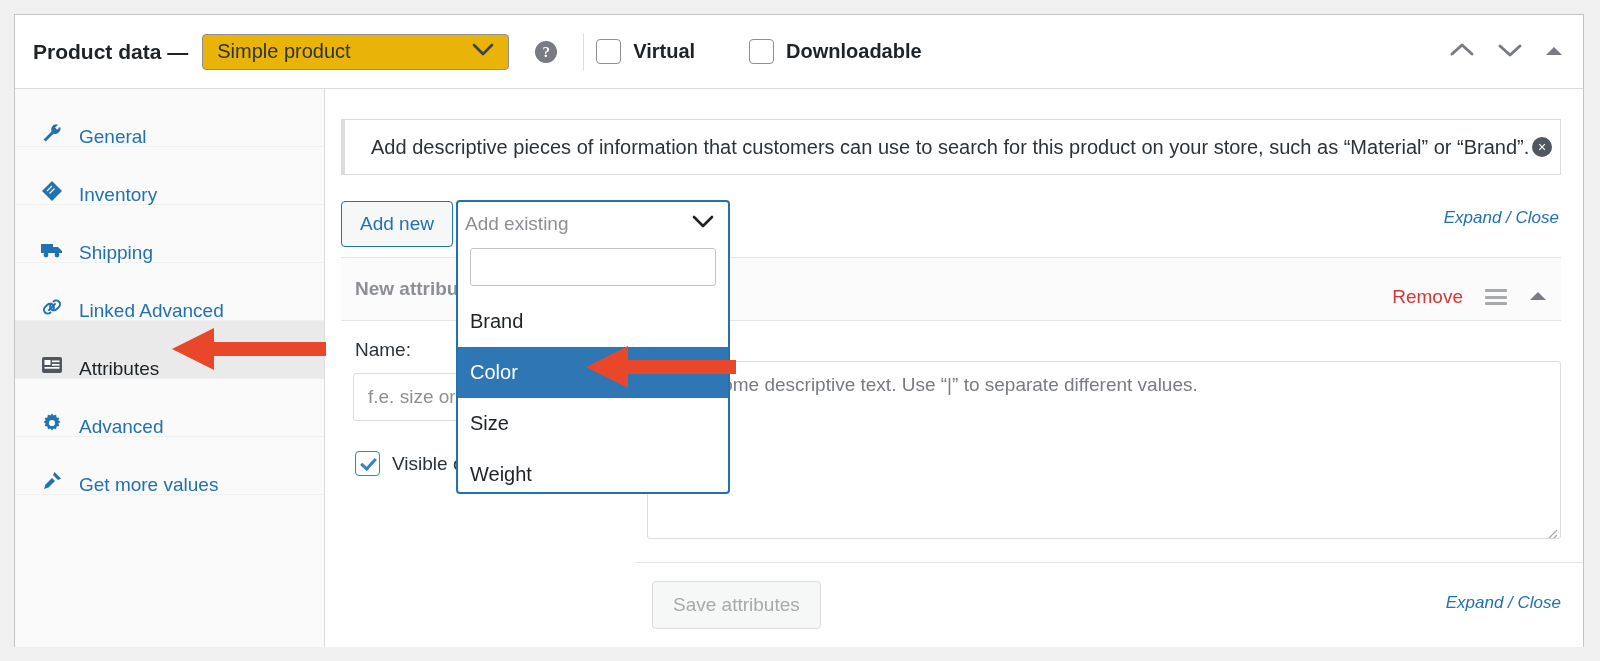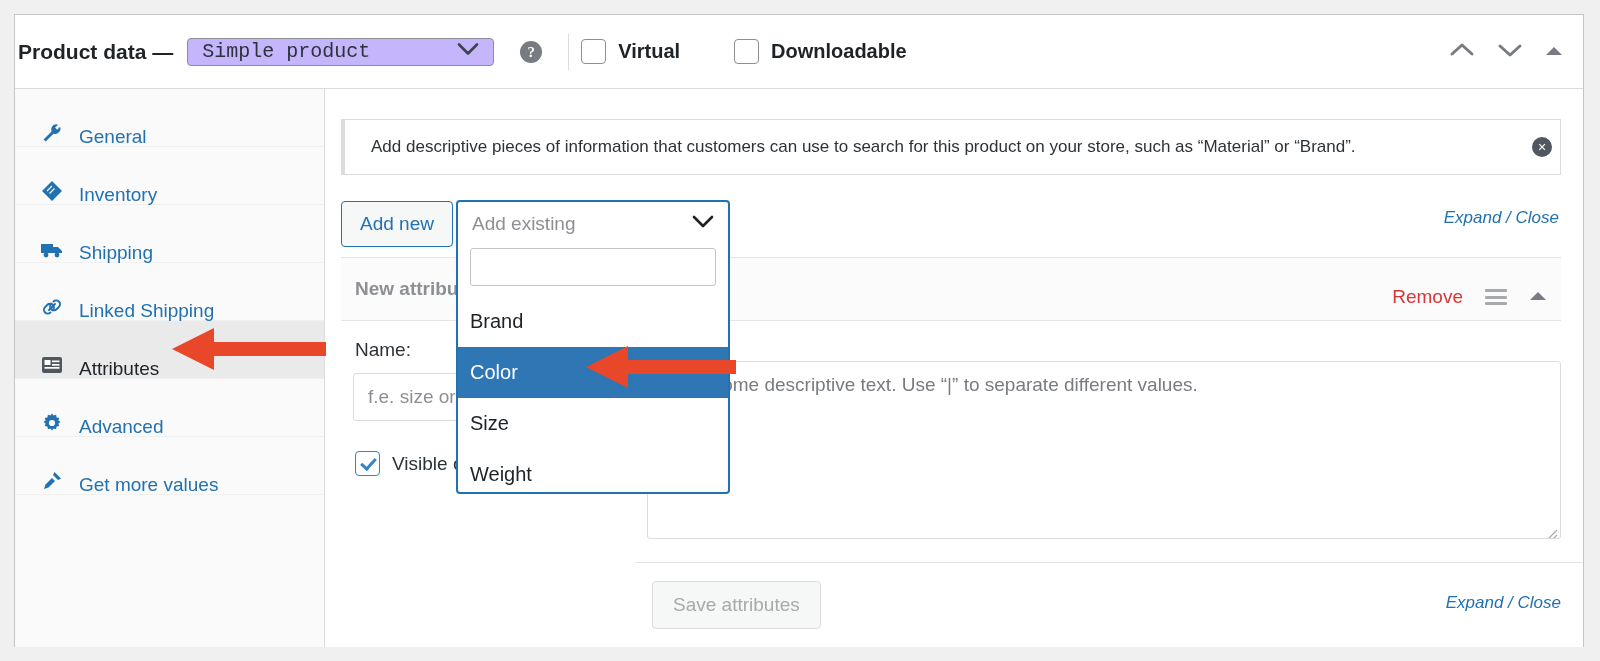--- a/index.html
+++ b/index.html
@@ -25,43 +25,42 @@
     border: 1px solid #c3c4c7;
     box-sizing: border-box;
   }
   
   .panel-header {
     position: relative;
     height: 74px;
     border-bottom: 1px solid #dcdcde;
     display: flex;
     align-items: center;
-    padding: 0 18px 0 3px;
+    padding: 0 18px 0 18px;
     box-sizing: border-box;
   }
   .header-title {
     font-size: 21px;
     font-weight: bold;
     color: #1d2327;
     letter-spacing: 0px;
     white-space: nowrap;
   }
   .type-select {
     position: relative;
     margin-left: 14px;
     width: 307px;
-    height: 28px;
+    height: 36px;
     border: 1px solid #8c8f94;
     border-radius: 4px;
-    background: #c4b5fd;
+    background: #eab308;
     display: flex;
     align-items: center;
     padding: 0 14px;
     box-sizing: border-box;
-    font-family: Liberation Mono, monospace;
   }
   .type-select-value {
     font-size: 20px;
     color: #2c3338;
   }
   .type-select .chev {
     position: absolute;
     right: 14px;
     top: 50%;
     transform: translateY(-50%);
@@ -180,21 +179,21 @@
     height: 56px;
     background: #ffffff;
     border: 1px solid #dcdcde;
     border-left: 4px solid #dcdcde;
     box-sizing: border-box;
     display: flex;
     align-items: center;
     padding-left: 26px;
   }
   .notice-text {
-    font-size: 17px;
+    font-size: 20px;
     color: #2c3338;
   }
   .notice-close {
     position: absolute;
     right: 8px;
     top: 50%;
     transform: translateY(-50%);
     width: 20px;
     height: 20px;
     border-radius: 50%;
@@ -390,21 +389,21 @@
     border: 2px solid #2271b1;
     border-radius: 4px;
     box-sizing: border-box;
     z-index: 40;
   }
   .dd-head {
     position: relative;
     height: 44px;
     display: flex;
     align-items: center;
-    padding: 0 14px;
+    padding: 0 7px;
   }
   .dd-head-text {
     font-size: 19px;
     color: #8c8f94;
   }
   .dd-head .chev {
     position: absolute;
     right: 14px;
     top: 50%;
     transform: translateY(-50%);
@@ -523,21 +522,21 @@
         </div>
 
         <div class="side-item">
           <span class="side-ico">
             <svg width="22" height="22" viewBox="0 0 22 22">
                 <path d="M8 14 L14 8" stroke="#2271b1" stroke-width="2" stroke-linecap="round"></path>
                 <path d="M12.5 5.5 a3.8 3.8 0 0 1 5.4 5.4 l-2.3 2.3 a3.8 3.8 0 0 1-5.4-5.4" stroke="#2271b1" stroke-width="2" fill="none" stroke-linecap="round"></path>
                 <path d="M9.5 16.5 a3.8 3.8 0 0 1-5.4-5.4 l2.3-2.3 a3.8 3.8 0 0 1 5.4 5.4" stroke="#2271b1" stroke-width="2" fill="none" stroke-linecap="round"></path>
               </svg>
           </span>
-          <span class="side-label">Linked Shipping</span>
+          <span class="side-label">Linked Advanced</span>
         </div>
 
         <div class="side-item active">
           <span class="side-ico">
             <svg width="22" height="20" viewBox="0 0 22 20">
                 <rect x="1" y="2" width="20" height="16" rx="2" fill="#50575e"></rect>
                 <rect x="3.5" y="5" width="6" height="5" fill="#ffffff"></rect>
                 <rect x="11" y="5.5" width="7.5" height="1.7" fill="#ffffff"></rect>
                 <rect x="11" y="9" width="7.5" height="1.7" fill="#ffffff"></rect>
                 <rect x="3.5" y="12" width="15" height="1.7" fill="#ffffff"></rect>

